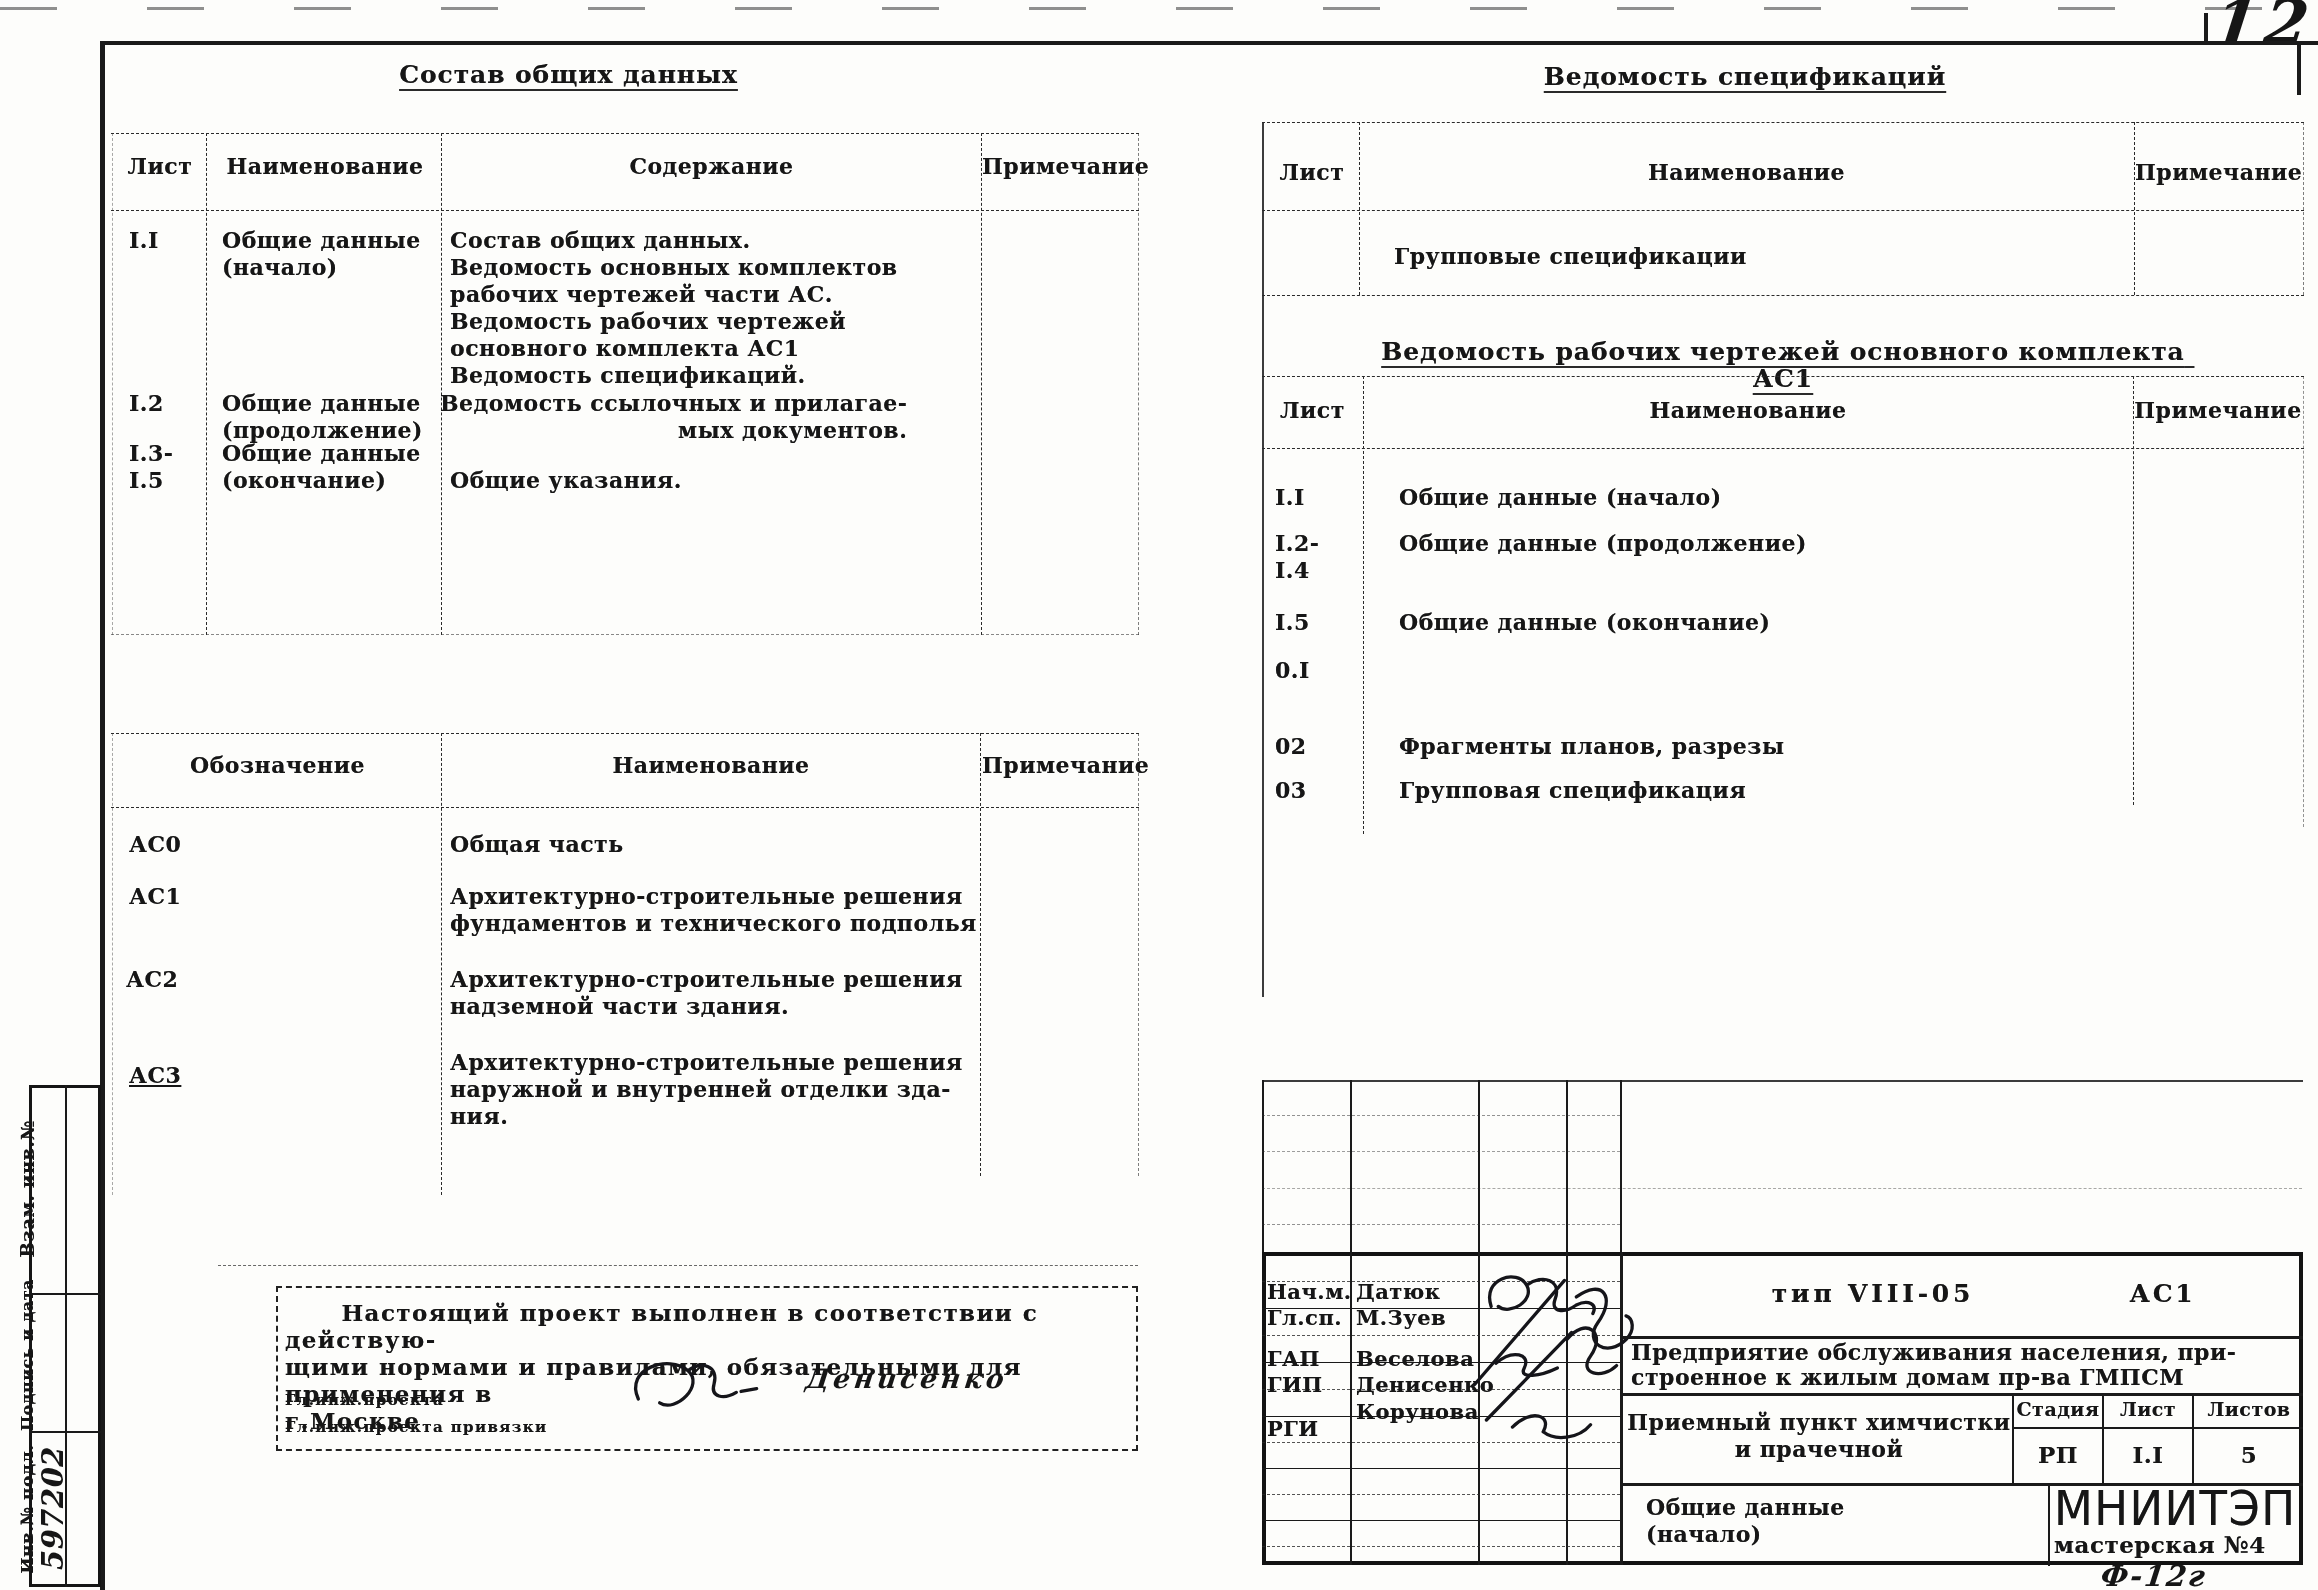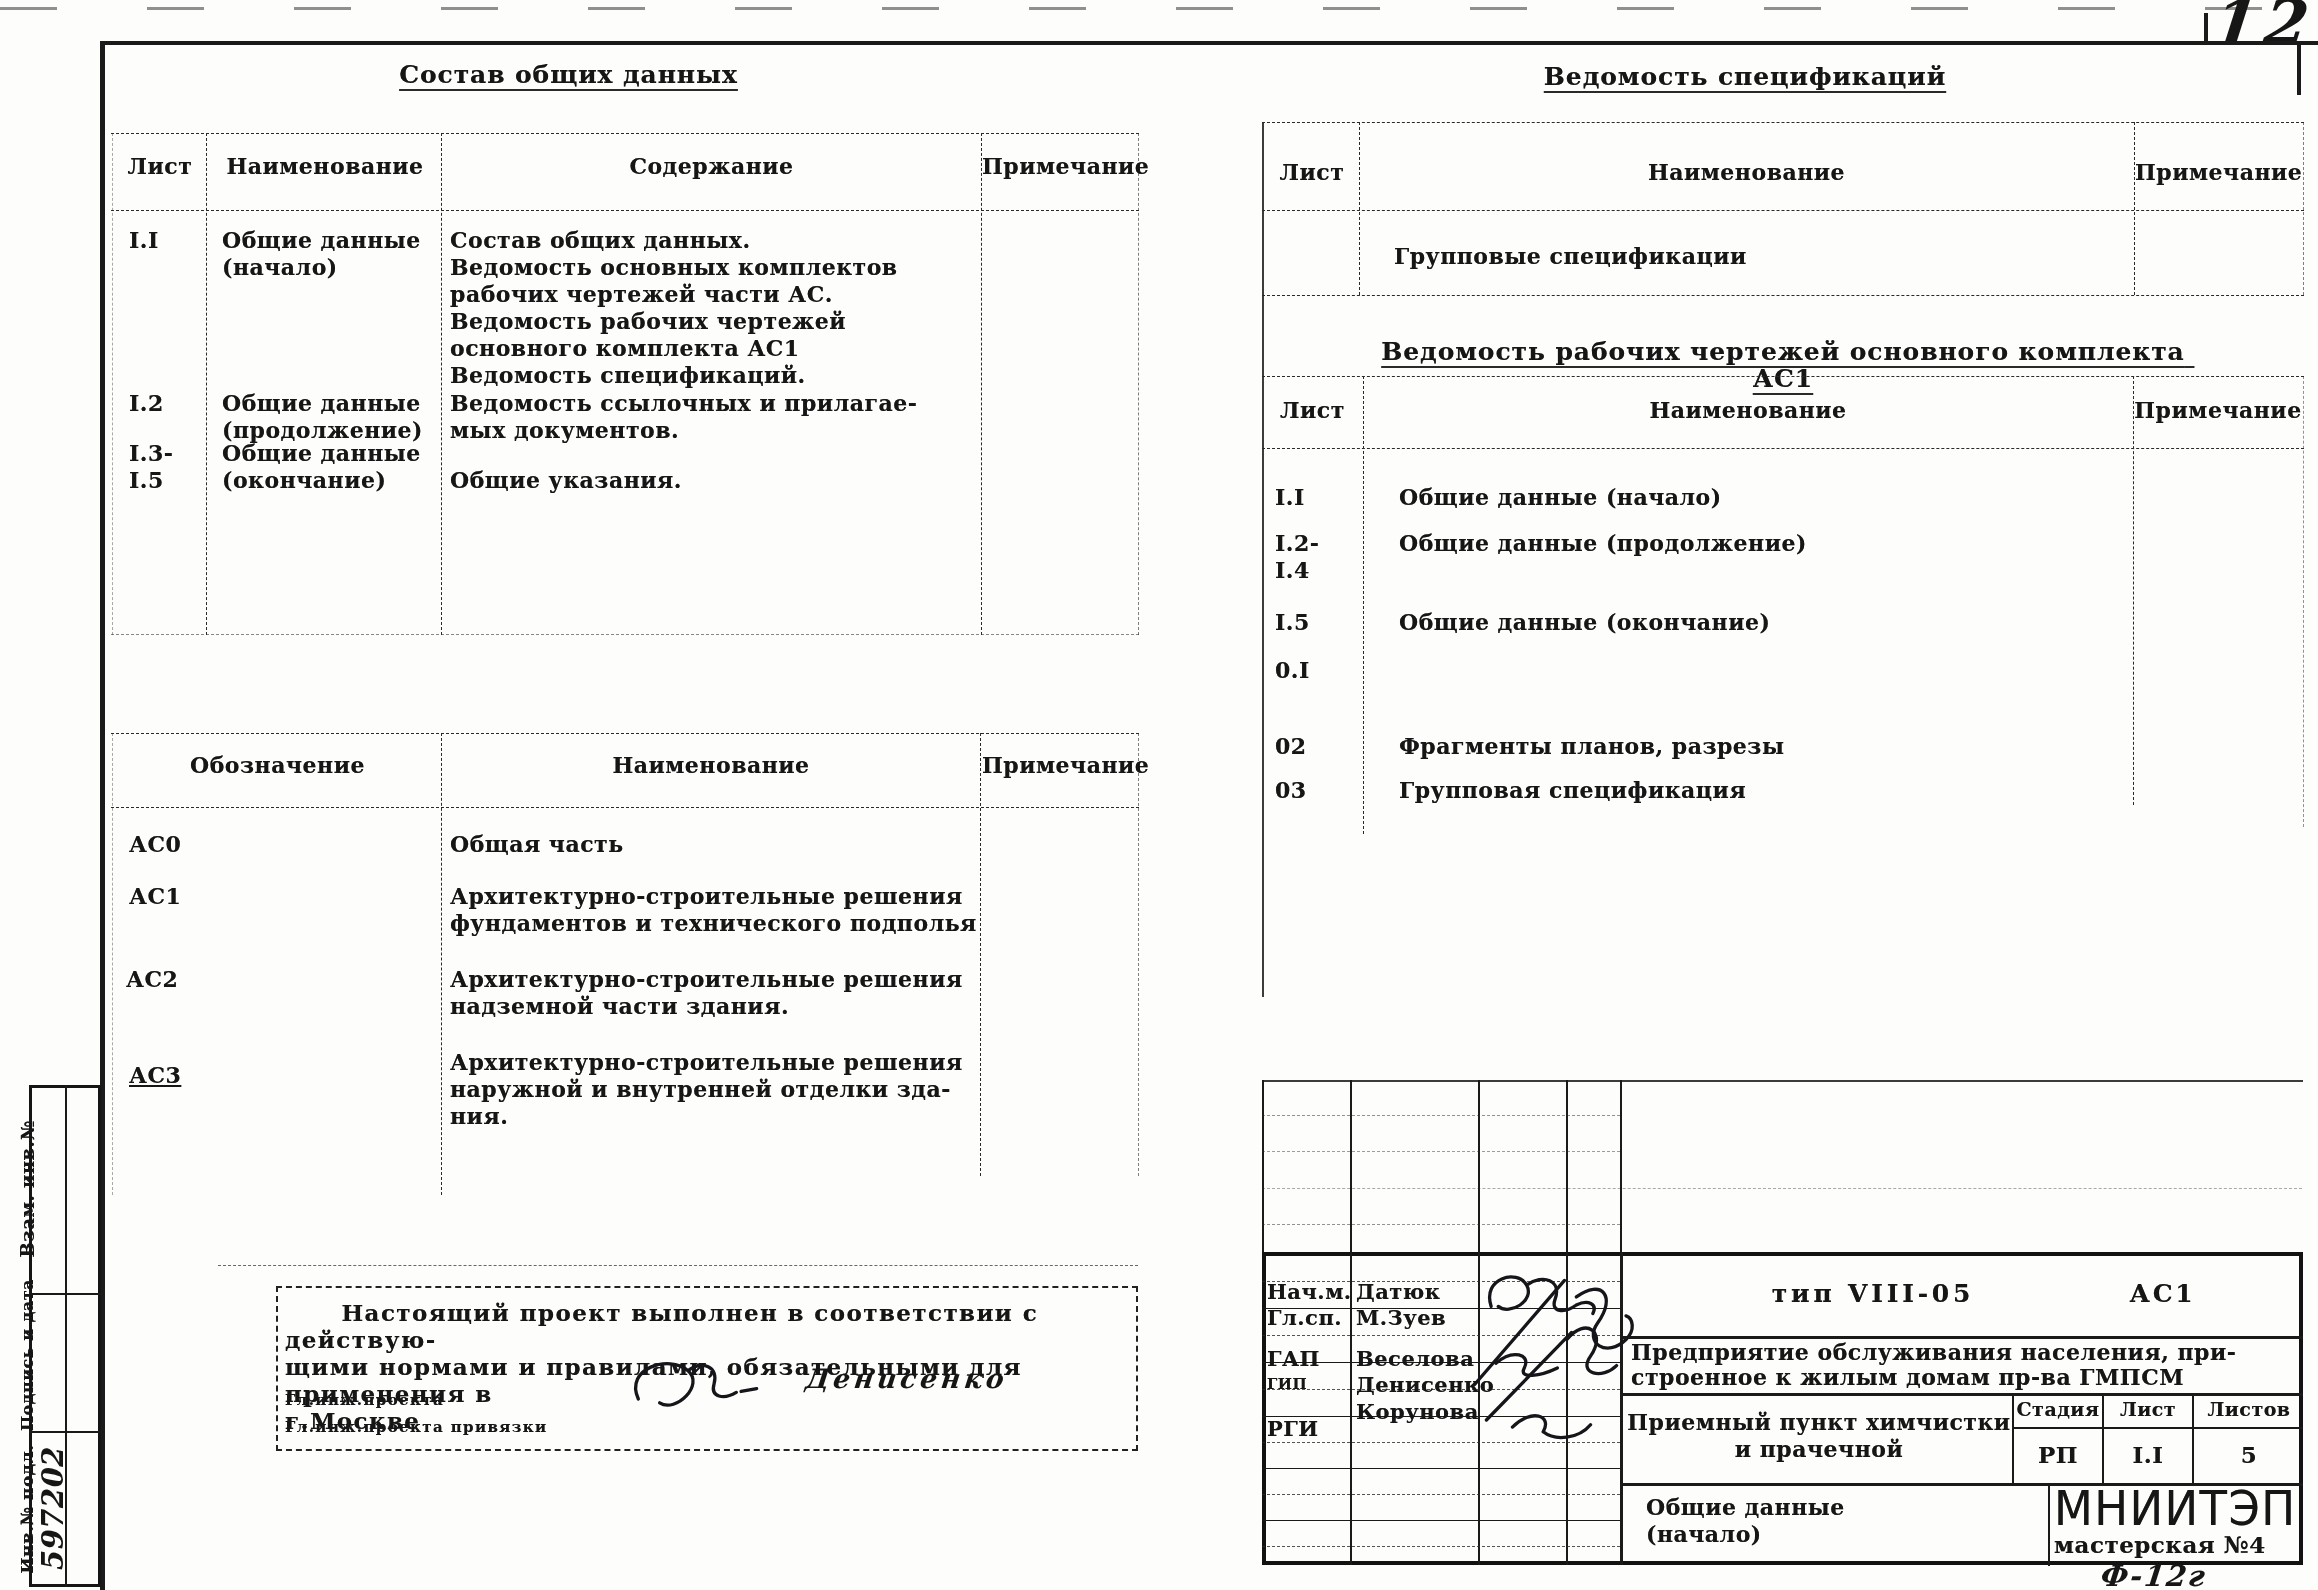--- a/index.html
+++ b/index.html
@@ -67,21 +67,21 @@
   <div class="t" style="left:450px;top:227px;">Состав общих данных.
 Ведомость основных комплектов
 рабочих чертежей части АС.
 Ведомость рабочих чертежей
 основного комплекта АС1
 Ведомость спецификаций.</div>
 
   <div class="t" style="left:129px;top:390px;">I.2</div>
   <div class="t" style="left:222px;top:390px;">Общие данные
 (продолжение)</div>
-  <div class="t" style="left:450px;top:390px;">Ведомость ссылочных и прилагае-
+  <div class="t" style="left:440px;top:390px;text-align:right;">Ведомость ссылочных и прилагае-
 мых документов.</div>
 
   <div class="t" style="left:129px;top:440px;">I.3-
 I.5</div>
   <div class="t" style="left:222px;top:440px;">Общие данные
 (окончание)</div>
   <div class="t" style="left:450px;top:467px;">Общие указания.</div>
 
 
   <div class="hdash" style="left:111px;top:733px;width:1028px;"></div>
@@ -189,21 +189,21 @@
   <div class="hdash" style="left:1262px;top:1494px;width:358px;opacity:.8;"></div>
   <div class="hl" style="left:1262px;top:1520px;width:358px;border-top-width:1.9px;"></div>
   <div class="hdash" style="left:1262px;top:1546px;width:358px;opacity:.8;"></div>
 
   <div class="t" style="left:1267px;top:1279px;font-size:21px;line-height:25px;">Нач.м.</div>
   <div class="t" style="left:1356px;top:1279px;font-size:21px;line-height:25px;">Датюк</div>
   <div class="t" style="left:1267px;top:1305px;font-size:21px;line-height:25px;">Гл.сп.</div>
   <div class="t" style="left:1356px;top:1305px;font-size:21px;line-height:25px;">М.Зуев</div>
   <div class="t" style="left:1267px;top:1346px;font-size:21px;line-height:25px;">ГАП</div>
   <div class="t" style="left:1356px;top:1346px;font-size:21px;line-height:25px;">Веселова</div>
-  <div class="t" style="left:1267px;top:1372px;font-size:15px;line-height:25px;">ГИП</div>
+  <div class="t" style="left:1267px;top:1372px;font-size:21px;line-height:25px;">ГИП</div>
   <div class="t" style="left:1356px;top:1372px;font-size:21px;line-height:25px;">Денисенко</div>
   <div class="t" style="left:1267px;top:1399px;font-size:21px;line-height:25px;margin-top:17px;">РГИ</div>
   <div class="t" style="left:1356px;top:1399px;font-size:21px;line-height:25px;">Корунова</div>
 
   <svg class="sig" style="left:1446px;top:1252px;" width="237" height="194" viewBox="0 0 500 410">
     <path d="M95,115 C75,55 150,35 170,70 C188,102 135,135 110,115 M170,70 C205,45 245,60 230,100 C220,128 250,130 275,112 M275,112 C300,100 320,110 310,130"></path>
     <path d="M60,280 L250,60"></path>
     <path d="M275,95 C330,55 360,95 320,150 C290,192 340,225 380,185 C400,165 395,140 380,135"></path>
     <path d="M105,235 C140,205 180,215 165,245 C152,270 200,262 235,245"></path>
     <path d="M85,355 L265,170 M255,185 C295,135 340,170 305,220 C278,258 330,270 360,240"></path>

